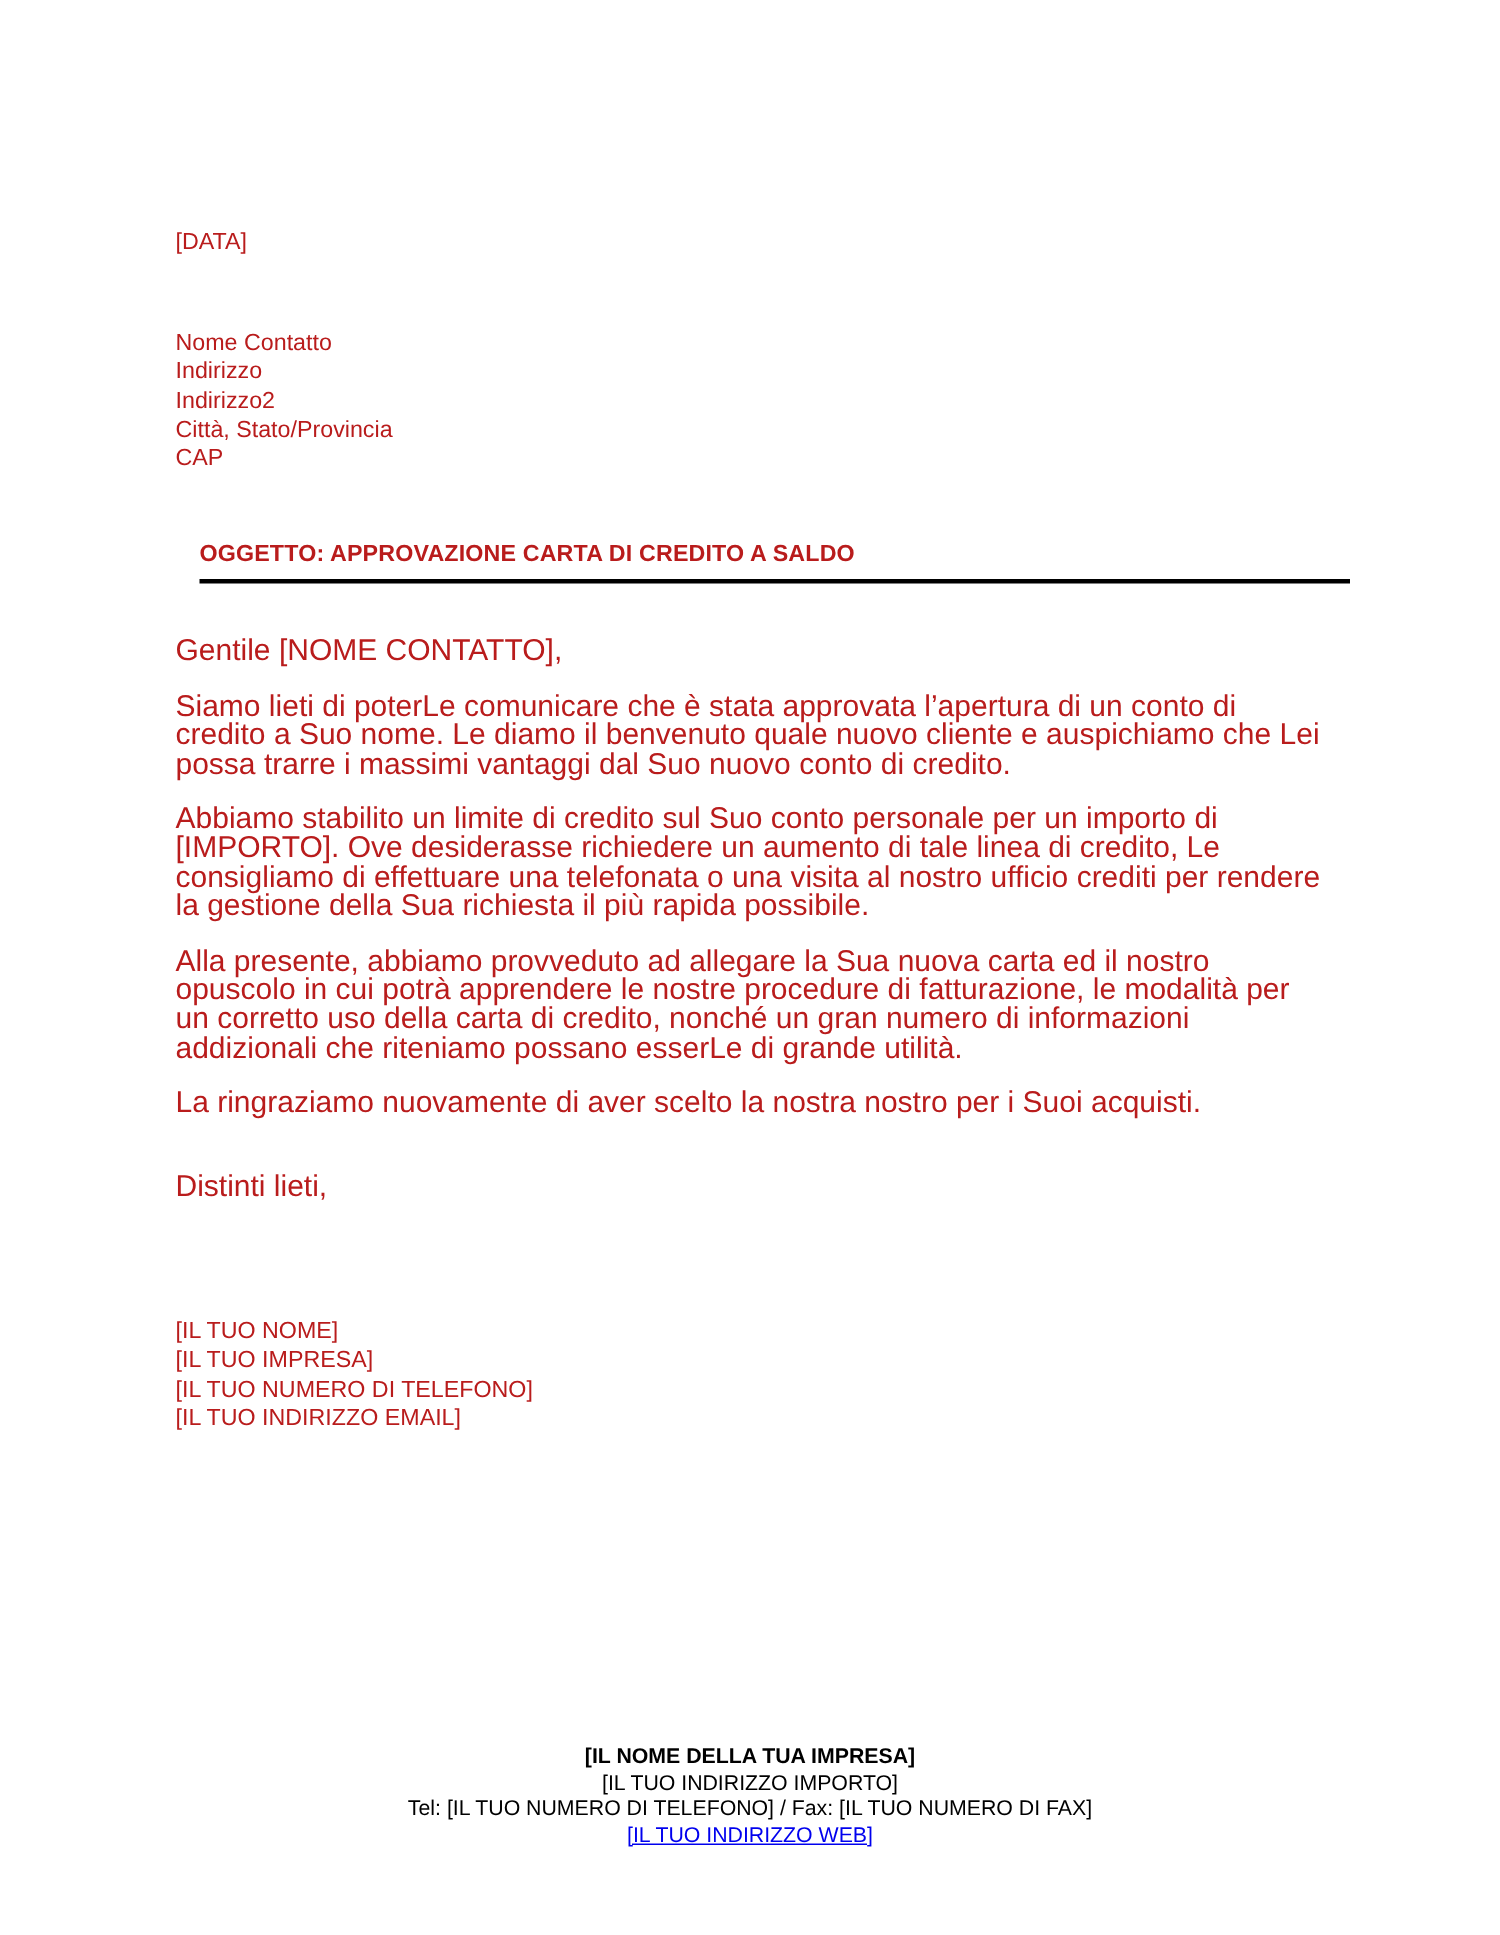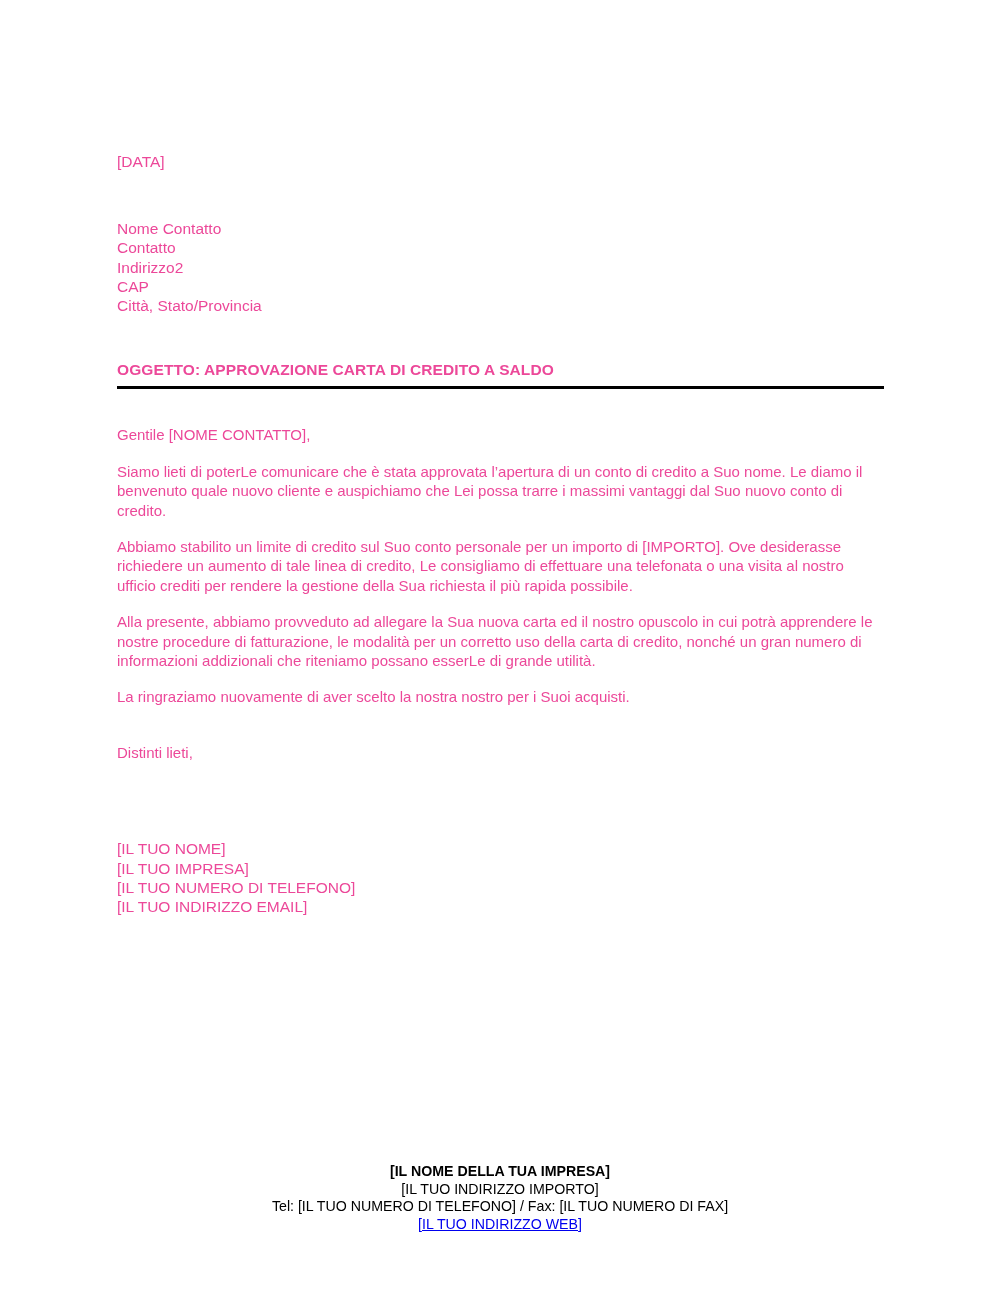--- a/index.html
+++ b/index.html
@@ -18,53 +18,54 @@
   }
   .content {
     position: absolute;
     left: 117px;
     top: 152px;
     width: 767px;
   }
   .body-text {
     font-size: 15.5px;
     line-height: 19.2px;
-    color: #ec4899;
+    color: #b91c1c;
   }
   .date-block {
     margin: 0 0 0 0;
   }
   .spacer-48 { height: 48px; }
   .spacer-45 { height: 45px; }
   .spacer-21 { height: 21px; }
   .spacer-17 { height: 17px; }
   .spacer-36 { height: 36px; }
   .spacer-56 { height: 56px; }
 
   .address-block div {
     white-space: pre;
   }
   .subject-wrap {
     width: 767px;
+    margin-left: 16px;
   }
   .subject-line {
     font-size: 15.5px;
     line-height: 19.2px;
     font-weight: bold;
     letter-spacing: 0.1px;
   }
   .subject-rule {
     margin-top: 7px;
     width: 767px;
     height: 3px;
     background: #000000;
   }
   p.para {
     margin: 0;
-    font-size: 15px;
+    font-size: 20px;
     line-height: 19.4px;
     text-align: left;
   }
   .sig-block div {
     white-space: pre;
   }
   .footer {
     position: absolute;
     left: 0;
     top: 1163px;
@@ -89,24 +90,24 @@
 <div class="page">
 
   <div class="content body-text">
 
     <div class="date-block">[DATA]</div>
 
     <div class="spacer-48"></div>
 
     <div class="address-block">
       <div>Nome Contatto</div>
-      <div>Contatto</div>
+      <div>Indirizzo</div>
       <div>Indirizzo2</div>
+      <div>Città, Stato/Provincia</div>
       <div>CAP</div>
-      <div>Città, Stato/Provincia</div>
     </div>
 
     <div class="spacer-45"></div>
 
     <div class="subject-wrap">
       <div class="subject-line">OGGETTO: APPROVAZIONE CARTA DI CREDITO A SALDO</div>
       <div class="subject-rule"></div>
     </div>
 
     <div class="spacer-36"></div>

